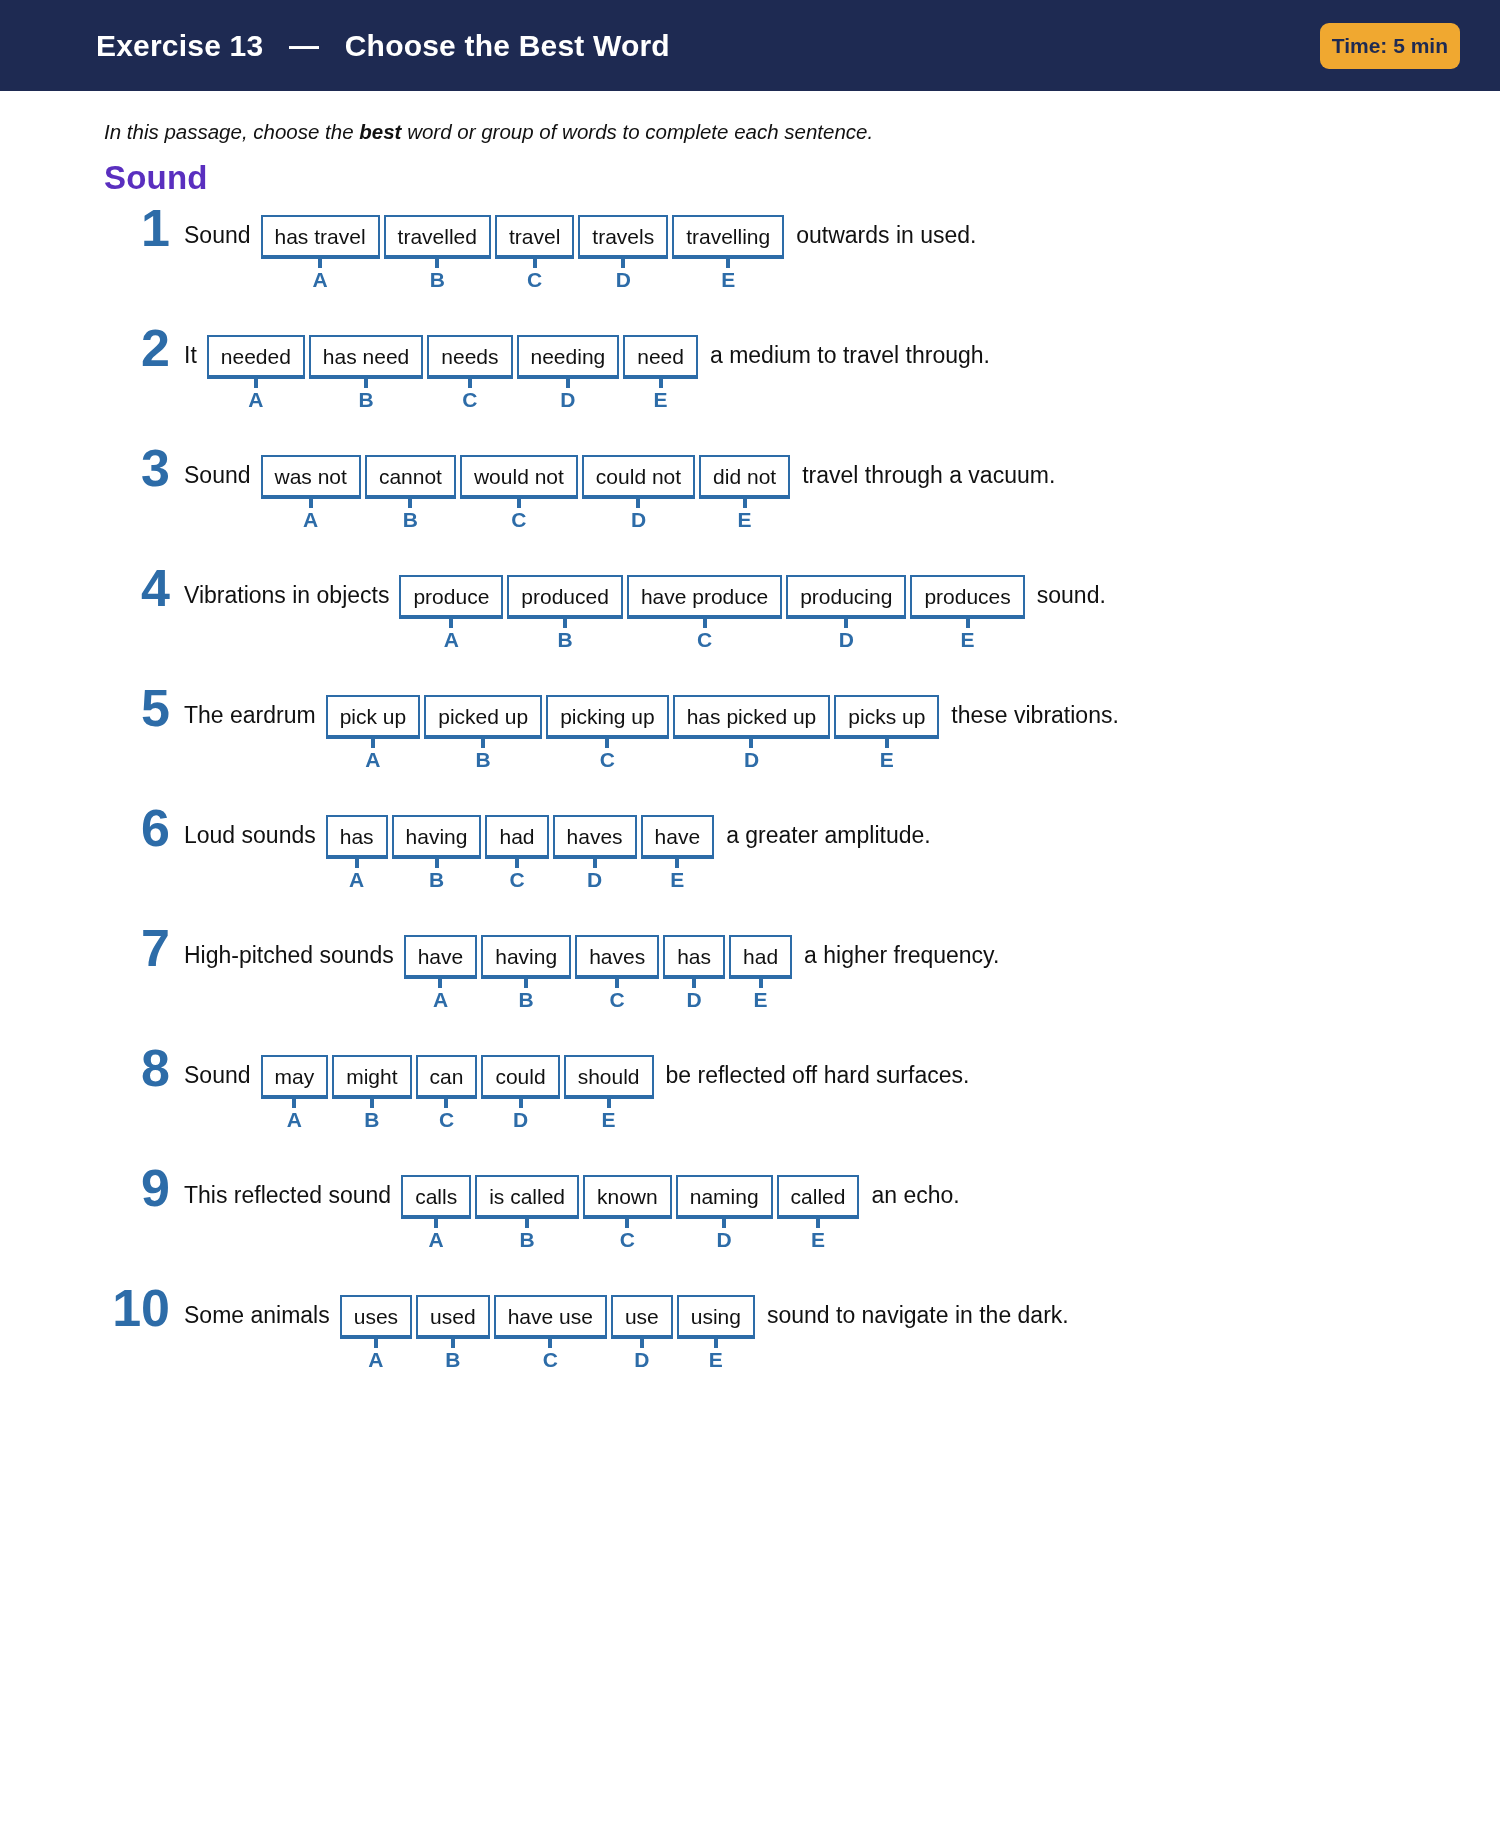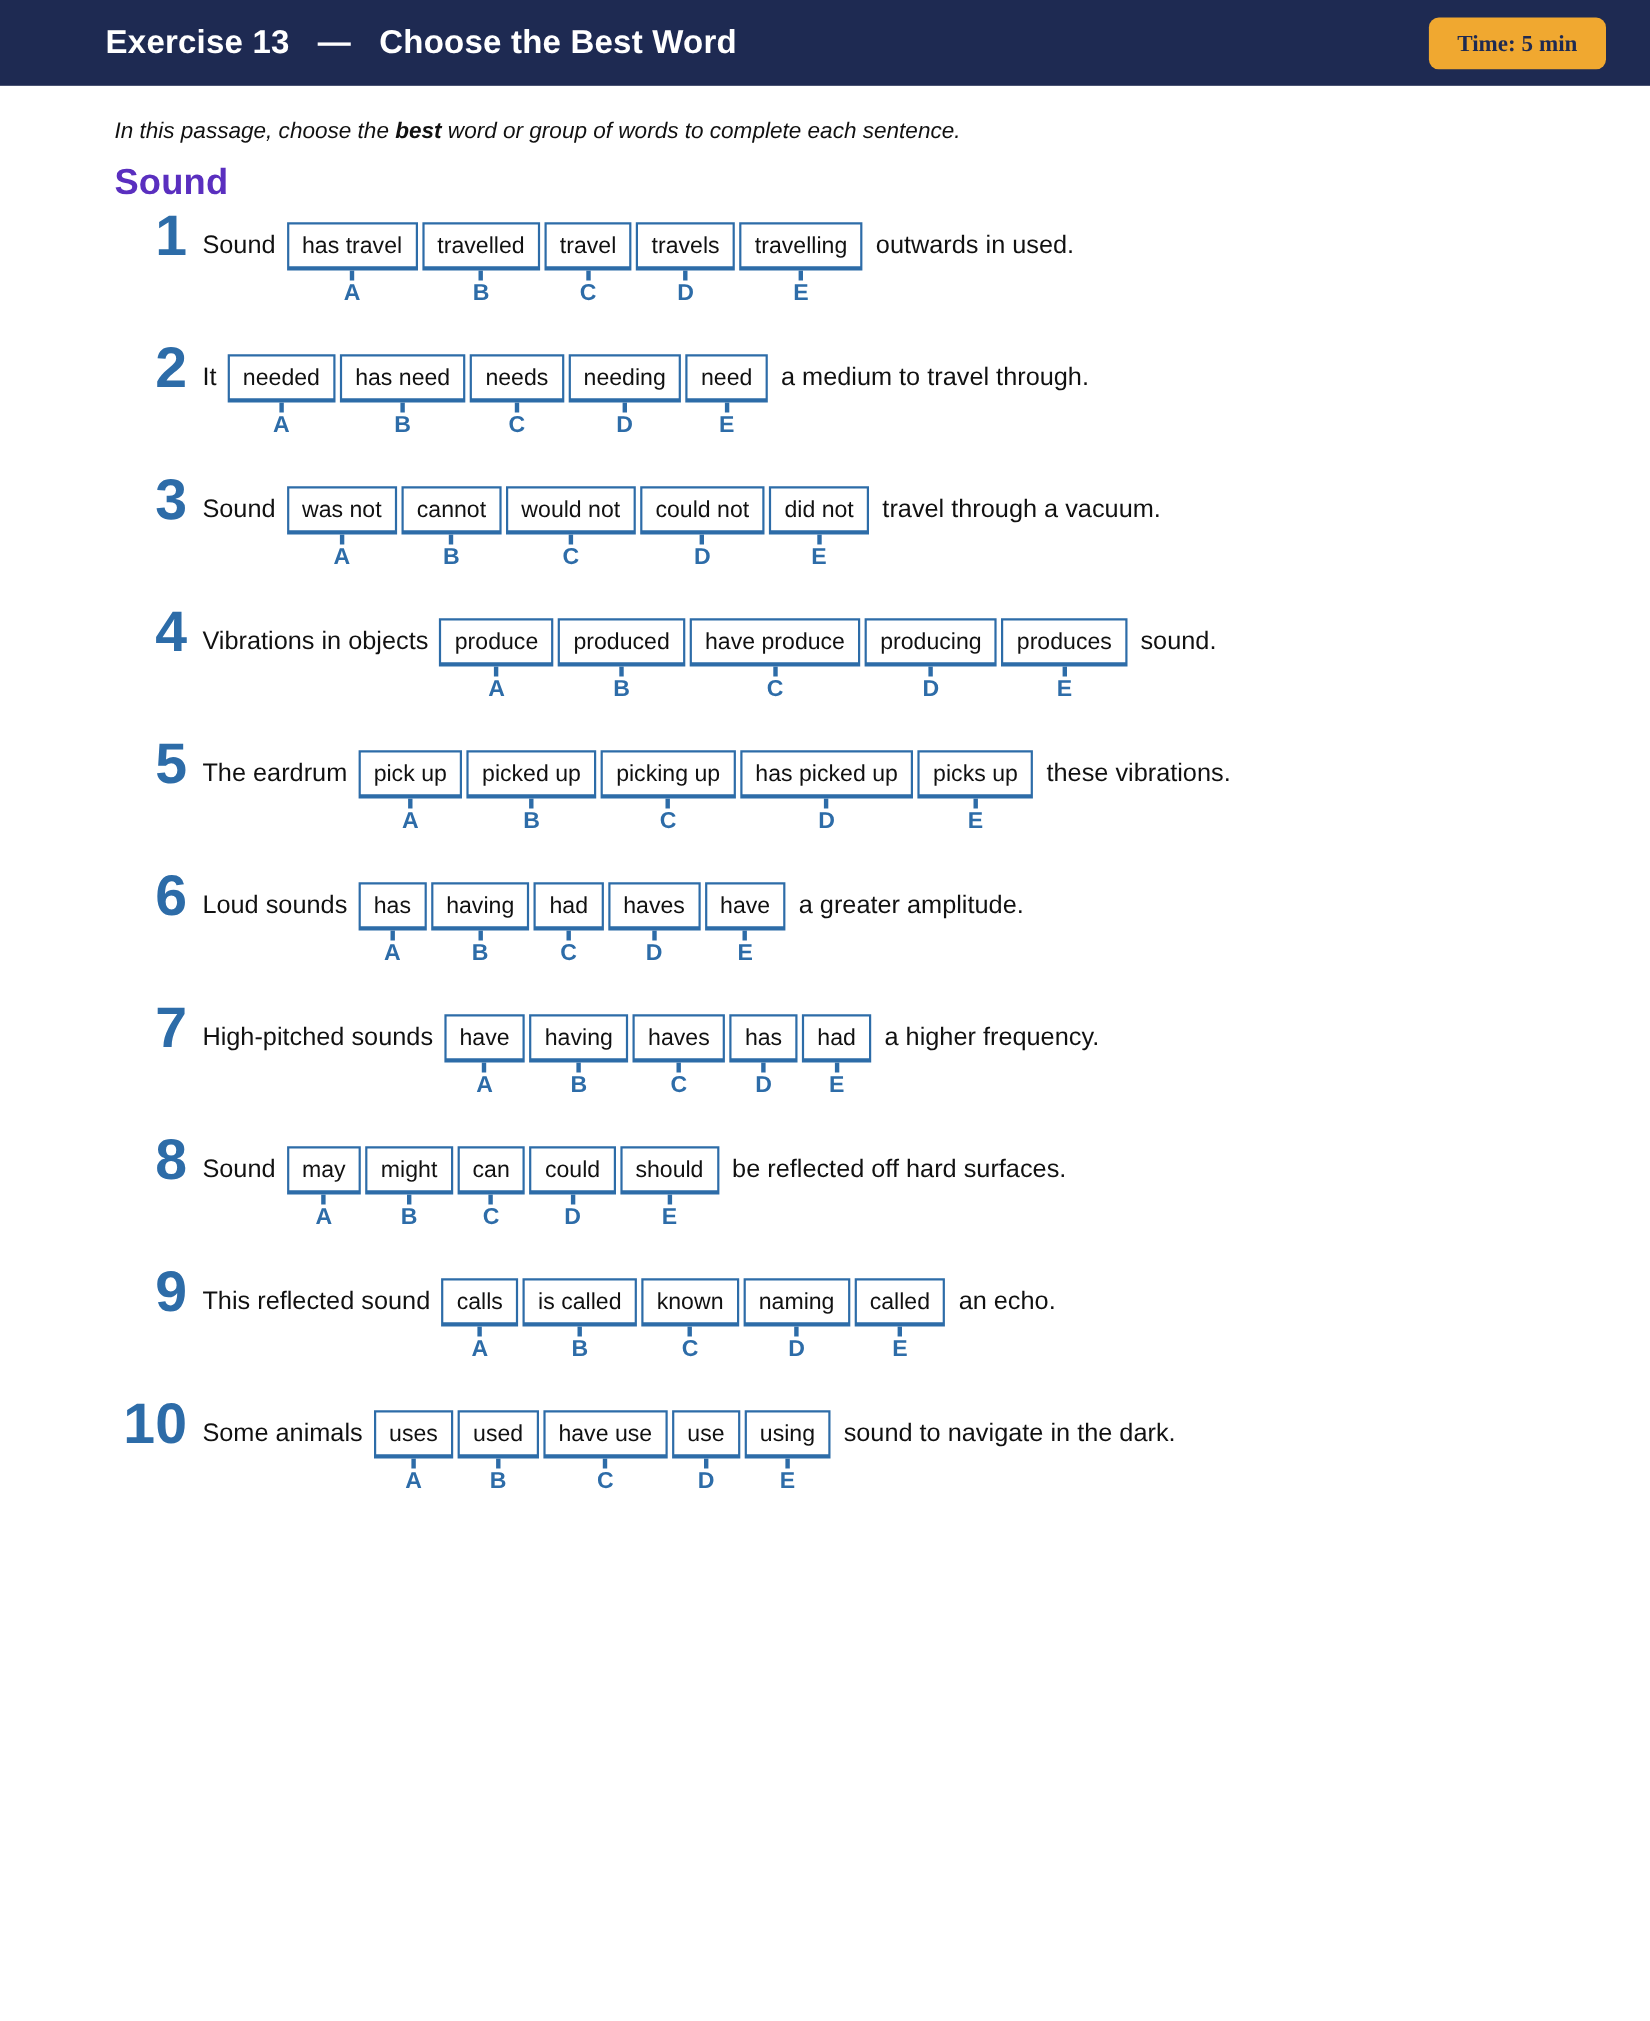--- a/index.html
+++ b/index.html
@@ -7,43 +7,42 @@
   body {
     width:1500px; height:1837px;
     background:#ffffff;
     font-family:"Liberation Sans", sans-serif;
     color:#1a1a1a;
     overflow:hidden;
   }
 
   
   .header {
-    height:78px;
+    height:91px;
     background:#1e2a52;
     display:flex;
     align-items:center;
     justify-content:space-between;
     padding:0 40px 0 96px;
     gap:12px;
   }
   .header-title {
     color:#ffffff;
     font-size:30px;
     font-weight:bold;
     letter-spacing:0.2px;
     white-space:pre;
   }
   .time-badge {
     background:#f0a830;
     color:#1e2a52;
     font-size:21px;
     font-weight:bold;
-    padding:11px 26px;
+    padding:11px 12px;
     border-radius:9px;
-    font-family:Liberation Serif, serif;
   }
 
   
   .instructions {
     padding:26px 0 0 104px;
   }
   .instructions p {
     margin:0 0 9px 0;
     font-style:italic;
     font-size:20.5px;

